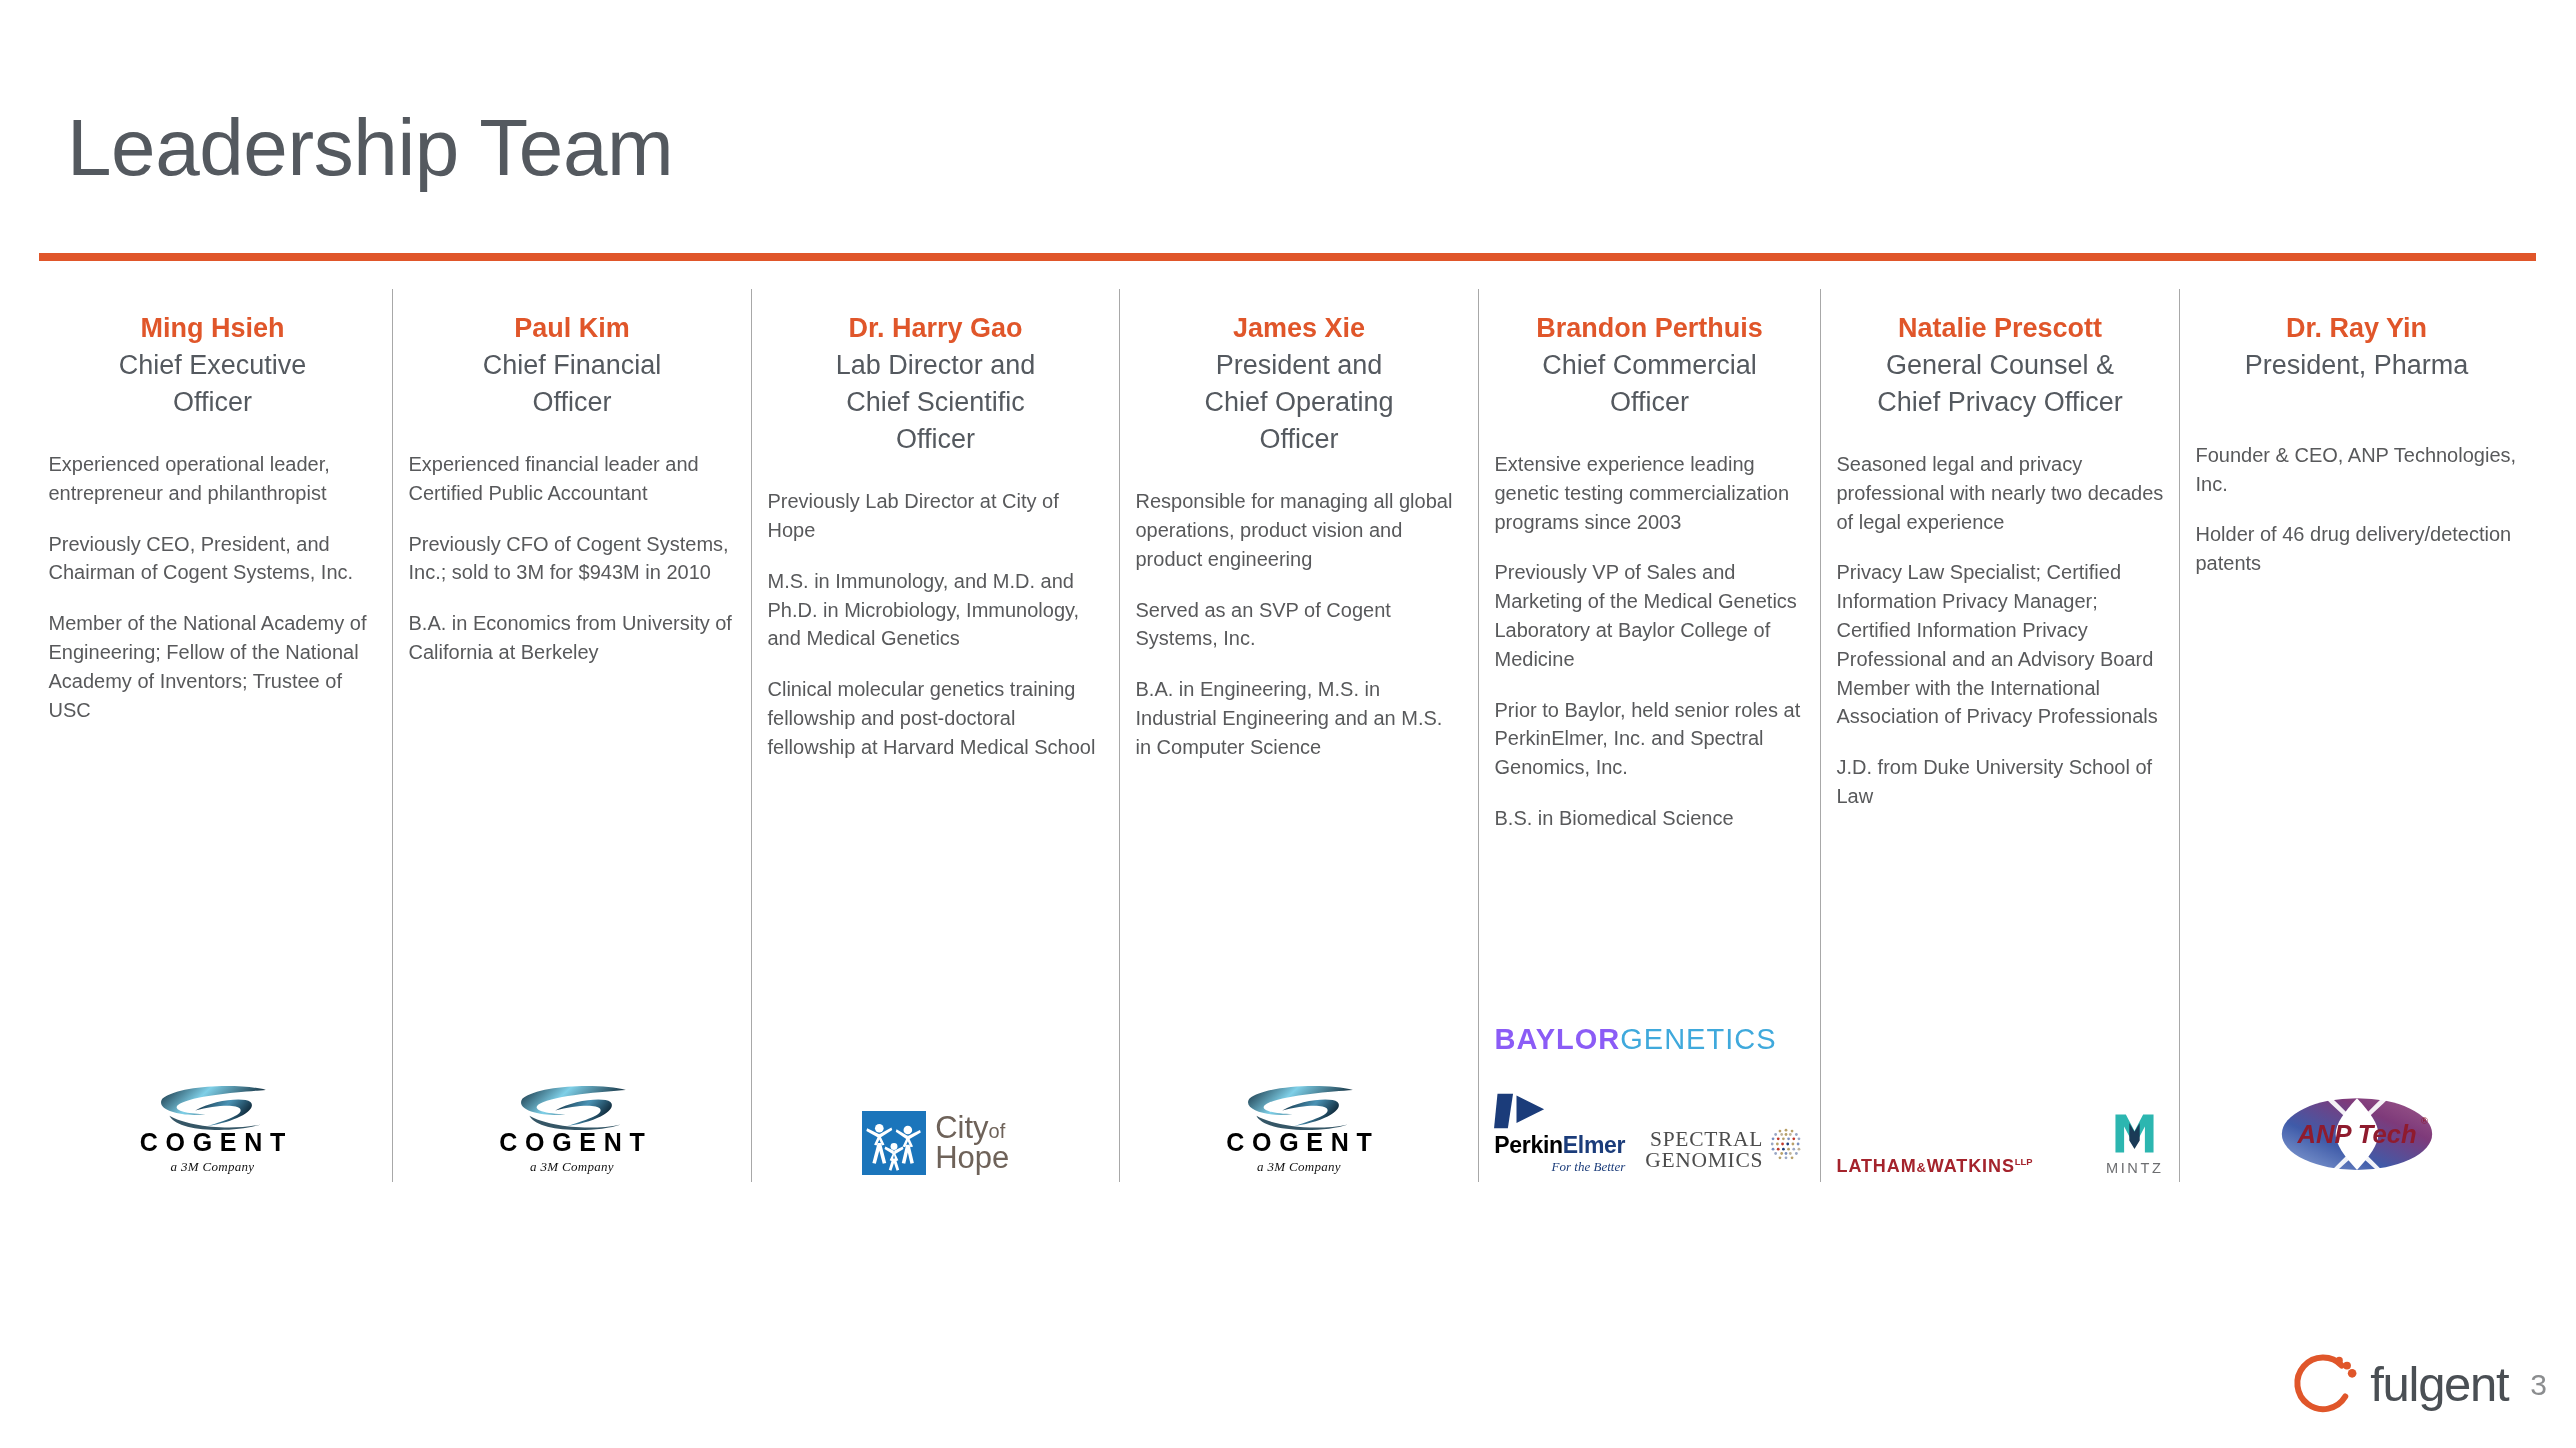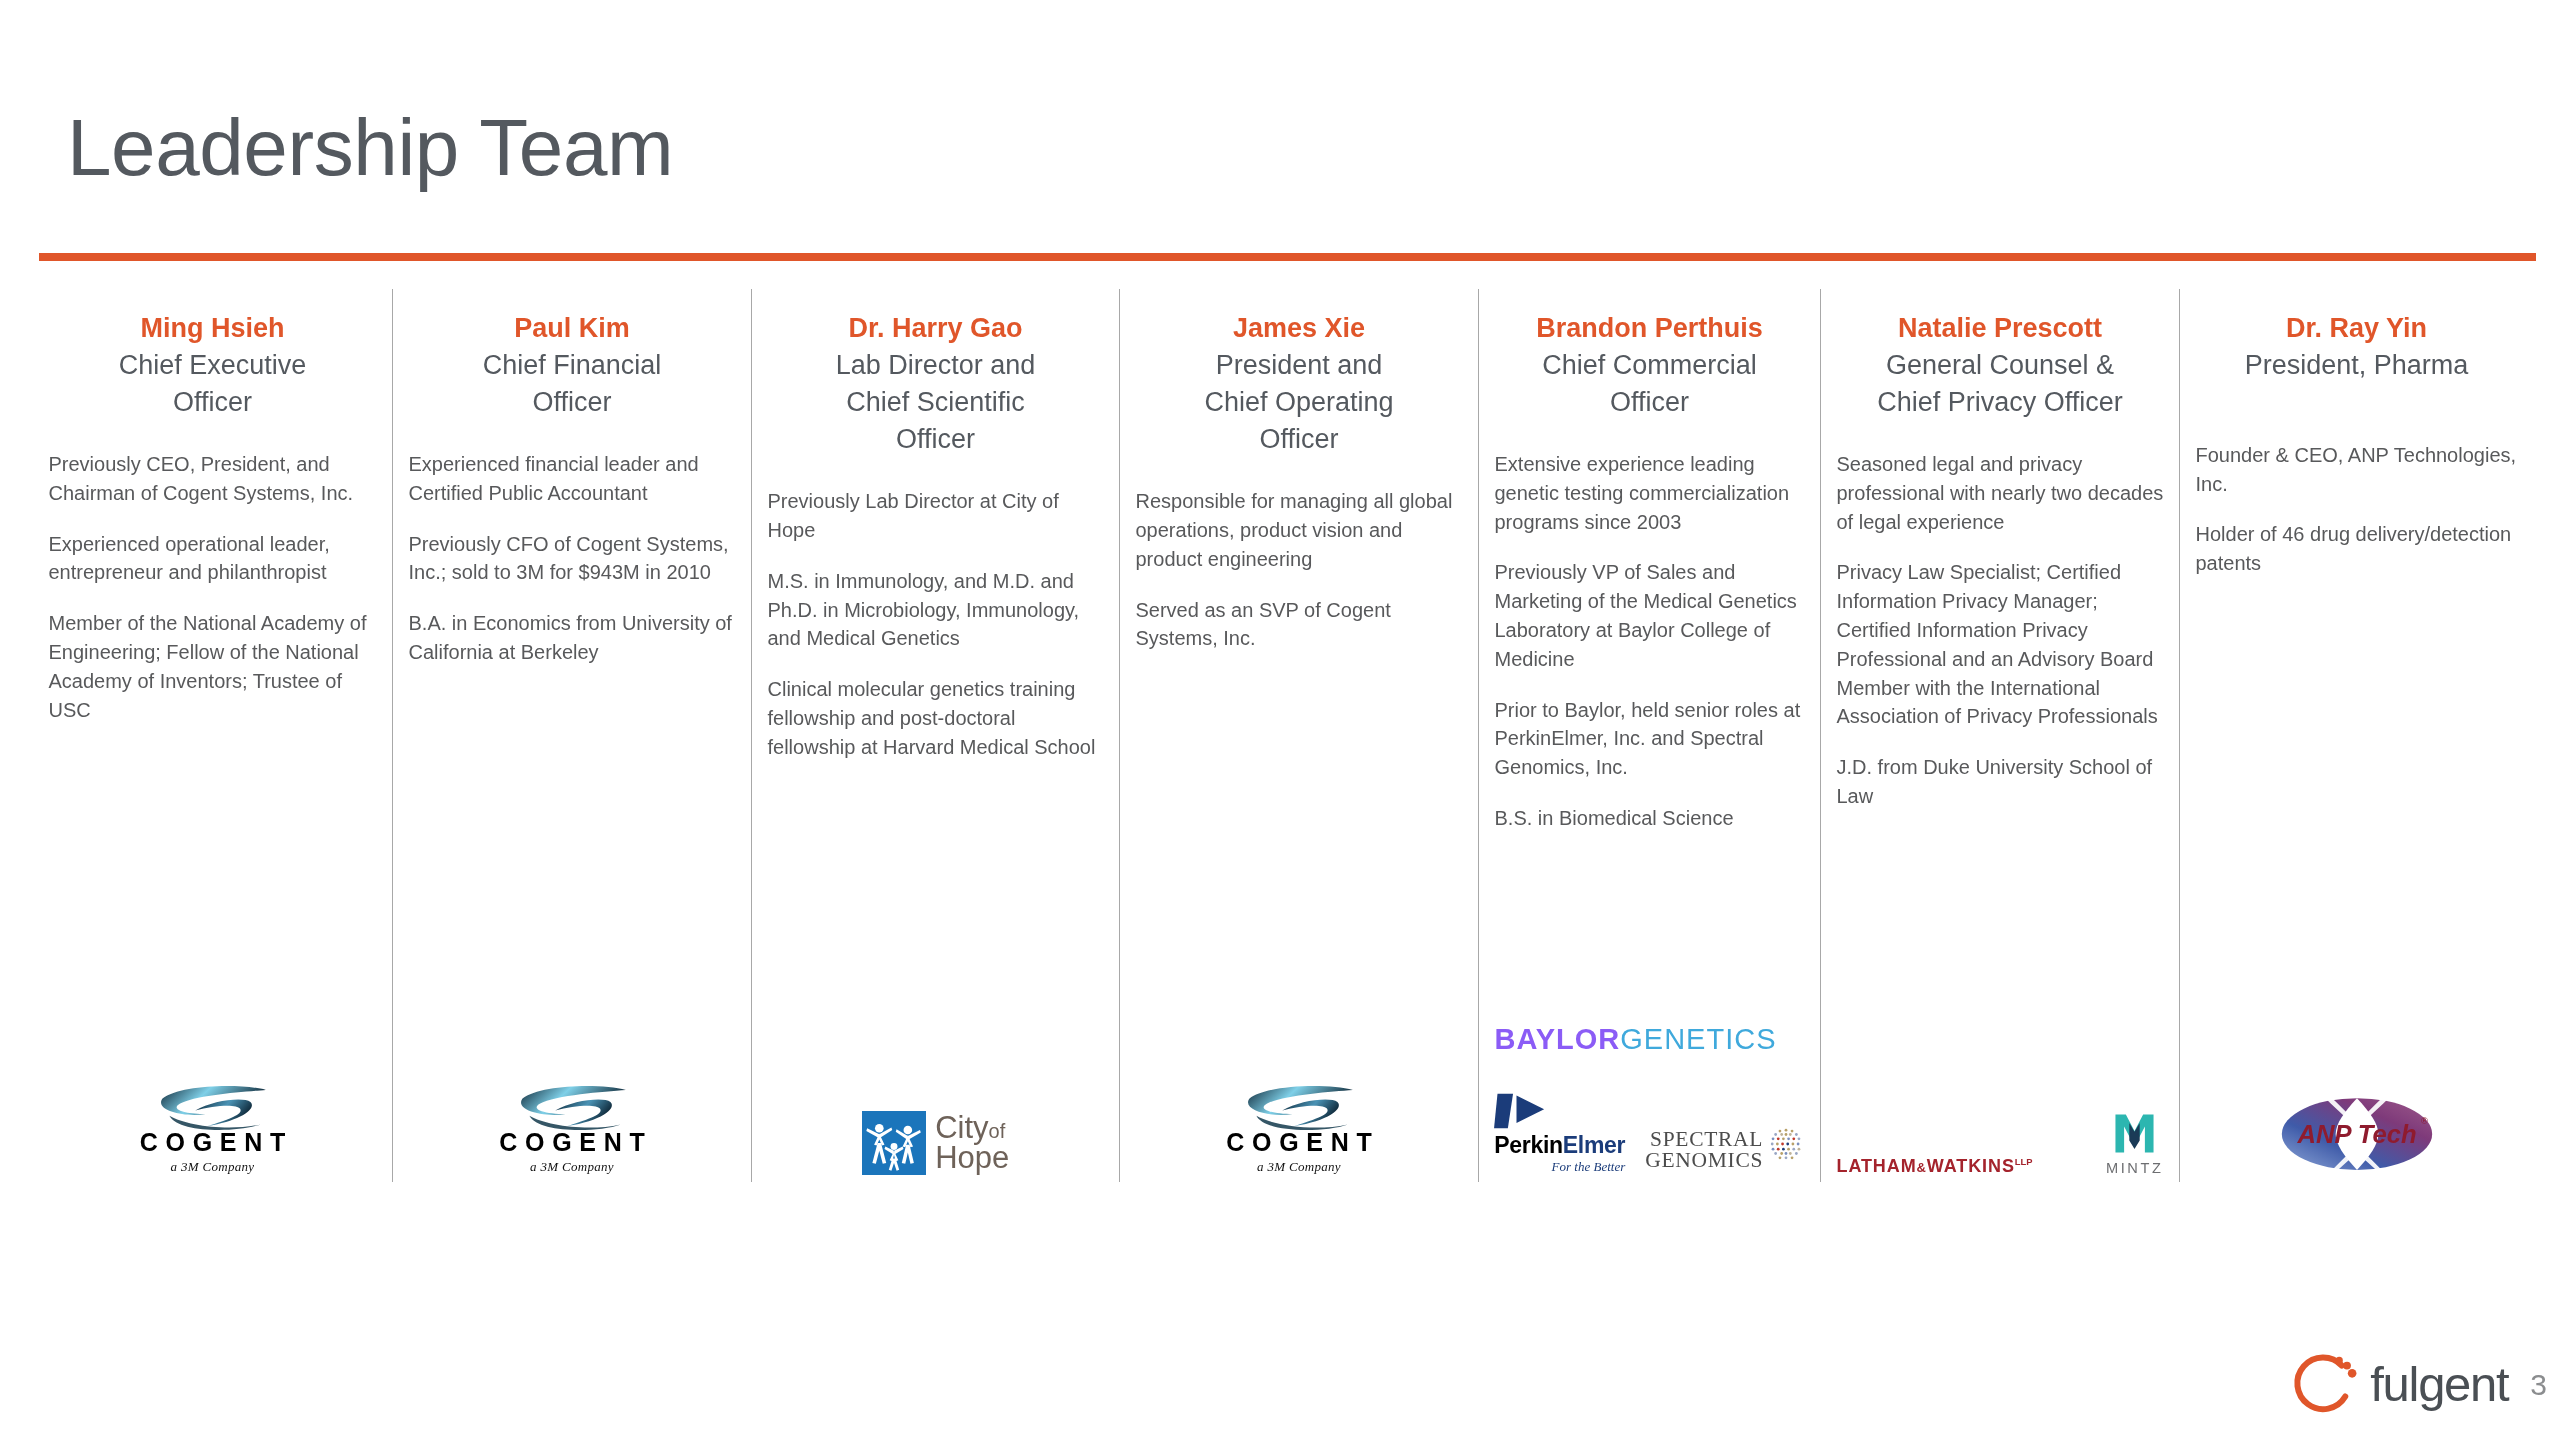--- a/index.html
+++ b/index.html
@@ -273,22 +273,22 @@
 <div class="slide-title">Leadership Team</div>
 <div class="title-rule"></div>
 
 <div class="columns">
 
   <div class="col no-rule-before" style="width:359px">
     <div class="person-name">Ming Hsieh</div>
     <div class="person-title">Chief Executive
 Officer</div>
     <div class="bio">
+      <p>Experienced operational leader, entrepreneur and philanthropist</p>
       <p>Previously CEO, President, and Chairman of Cogent Systems, Inc.</p>
-      <p>Experienced operational leader, entrepreneur and philanthropist</p>
       <p>Member of the National Academy of Engineering; Fellow of the National Academy of Inventors; Trustee of USC</p>
     </div>
     <div class="logo-area">
       <div class="cogent">
         <svg class="swoosh" width="131" height="50" viewBox="0 0 152 58">
           <defs>
             <linearGradient id="cg1" x1="0" y1="0" x2="1" y2="0.3">
               <stop offset="0" stop-color="#0c2434"></stop>
                 <stop offset="0.45" stop-color="#7fd0e8"></stop>
               <stop offset="1" stop-color="#0c2434"></stop>
@@ -374,20 +374,21 @@
   </div>
 
   <div class="col" style="width:359px">
     <div class="person-name">James Xie</div>
     <div class="person-title">President and
 Chief Operating
 Officer</div>
     <div class="bio">
       <p>Responsible for managing all global operations, product vision and product engineering</p>
       <p>Served as an SVP of Cogent Systems, Inc.</p>
+      <p>B.A. in Engineering, M.S. in Industrial Engineering and an M.S. in Computer Science</p>
     </div>
     <div class="logo-area">
       <div class="cogent">
         <svg class="swoosh" width="131" height="50" viewBox="0 0 152 58">
           <path d="M18 18 C38 2, 108 0, 138 8 C112 10, 56 14, 38 24 C26 31, 46 36, 68 36 C44 40, 8 32, 18 18 Z" fill="url(#cg1)"></path>
           <path d="M120 22 C128 30, 108 44, 70 50 C96 42, 112 36, 108 30 C104 24, 78 26, 56 32 C76 20, 112 16, 120 22 Z" fill="url(#cg2)"></path>
           <path d="M26 38 C46 50, 96 56, 132 48 C104 58, 36 58, 26 38 Z" fill="#12384b" opacity="0.85"></path>
         </svg>
         <div class="word">COGENT</div>
         <div class="tag">a 3M Company</div>

